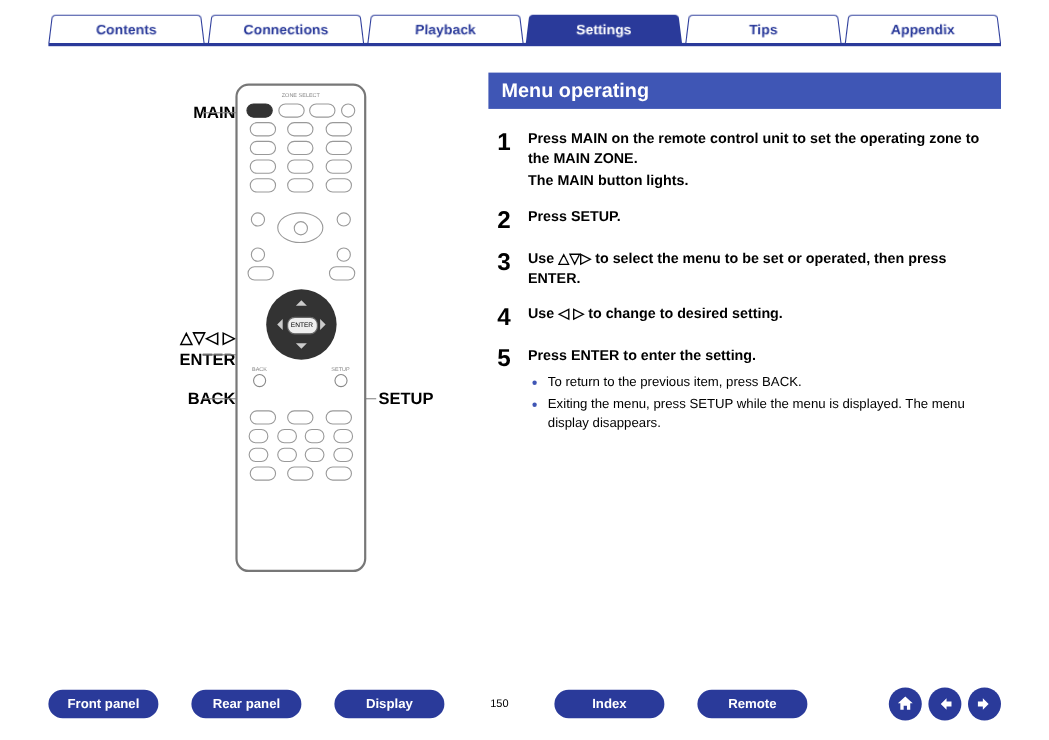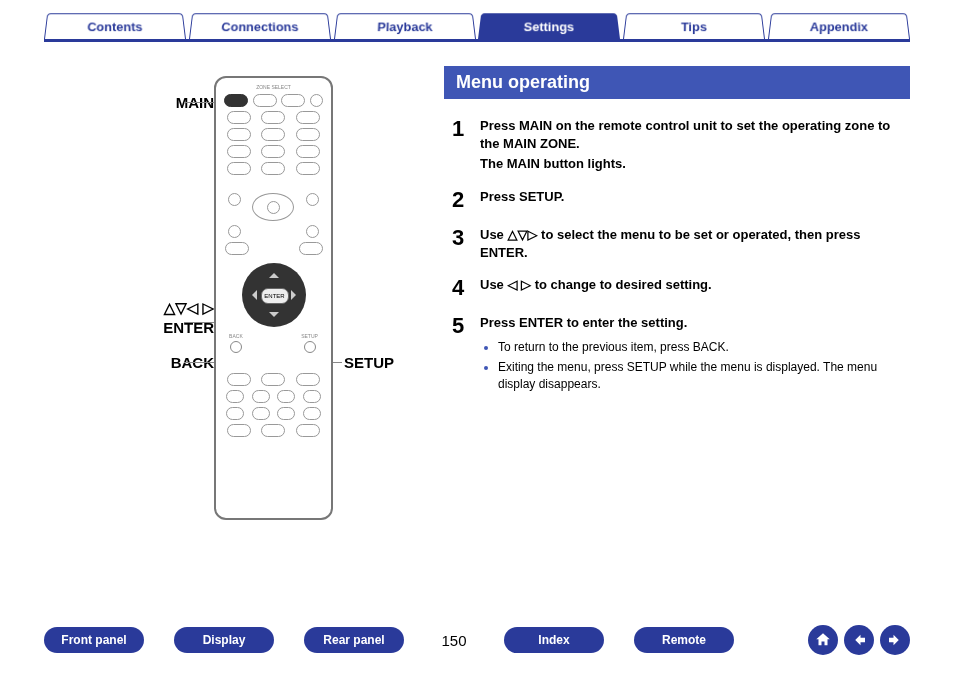--- a/index.html
+++ b/index.html
@@ -57,21 +57,21 @@
   .stepbody .note{font-weight:bold;margin-top:2px;}
   .bullets{margin:6px 0 0 0;padding-left:18px;font-size:12px;}
   .bullets li{margin-bottom:4px;color:#000;list-style:disc;}
   .bullets li::marker{color:#3f56b5;}
 
   
   .bottom{position:absolute;left:0;right:0;bottom:18px;display:flex;align-items:center;
           padding:0 44px;gap:30px;}
   .navbtn{background:#2a3a9a;color:#fff;font-weight:bold;font-size:12px;
           padding:6px 0;border-radius:14px;width:100px;text-align:center;cursor:pointer;}
-  .pagenum{font-size:15px;color:#000;width:40px;text-align:center;}
+  .pagenum{font-size:10px;color:#000;width:40px;text-align:center;}
   .navicons{margin-left:auto;display:flex;gap:6px;}
   .circle-nav{width:30px;height:30px;border-radius:50%;background:#2a3a9a;color:#fff;
               display:flex;align-items:center;justify-content:center;cursor:pointer;}
   .circle-nav svg{width:18px;height:18px;fill:#fff;}
 </style>
 </head>
 <body>
 
 <div class="page">
 
@@ -238,22 +238,22 @@
             <li>Exiting the menu, press SETUP while the menu is displayed. The menu display disappears.</li>
           </ul>
         </div>
       </div>
 
     </div>
   </div>
 
   <div class="bottom">
     <div class="navbtn">Front panel</div>
+    <div class="navbtn">Rear panel</div>
     <div class="navbtn">Display</div>
-    <div class="navbtn">Rear panel</div>
     <div class="pagenum">150</div>
     <div class="navbtn">Index</div>
     <div class="navbtn">Remote</div>
 
     <div class="navicons">
       <div class="circle-nav">
         <svg viewBox="0 0 24 24">
             <path d="M12 3l9 8h-3v8h-4v-5h-4v5H6v-8H3z"></path>
           </svg>
       </div>

